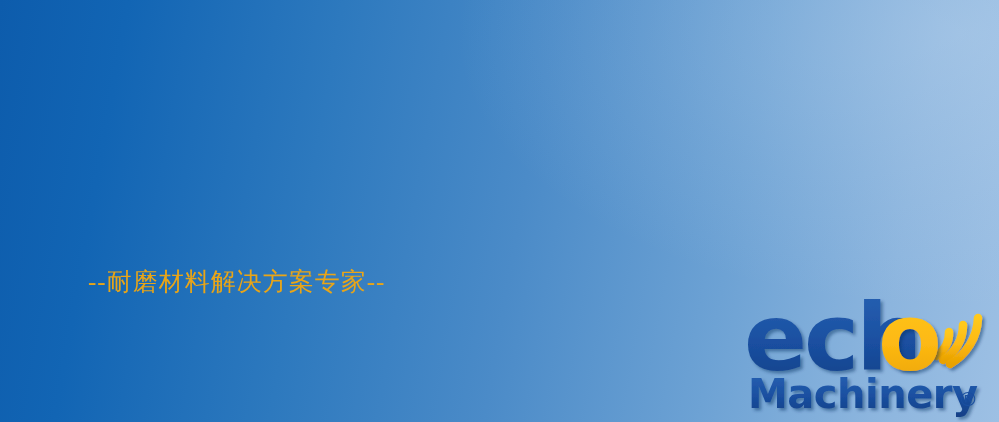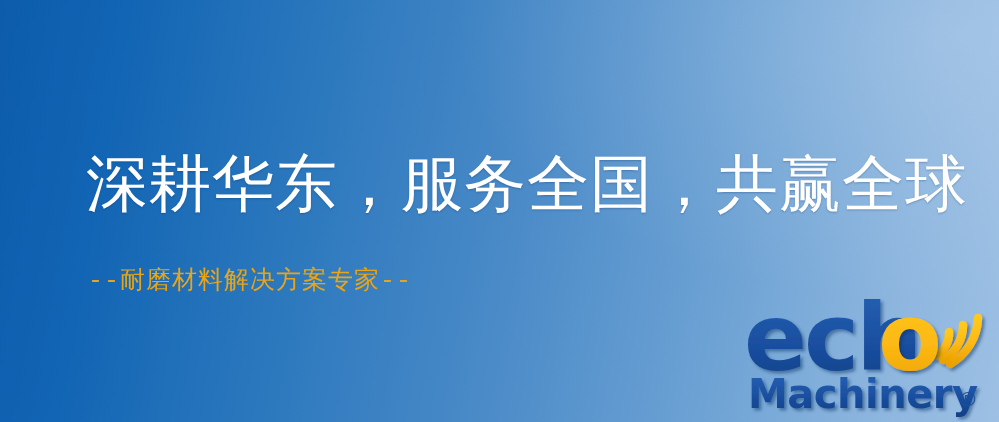--- a/index.html
+++ b/index.html
@@ -51,21 +51,21 @@
     letter-spacing: 1px;
     white-space: nowrap;
     text-shadow: 0 1px 2px rgba(0, 40, 90, 0.28);
     z-index: 3;
   }
 
   .subtitle {
     position: absolute;
     left: 88px;
     top: 268px;
-    font-family: Liberation Mono, monospace;
+    font-family: Liberation Serif, serif;
     font-size: 25px;
     line-height: 1.1;
     color: #e9a517;
     letter-spacing: 1px;
     white-space: nowrap;
     z-index: 3;
   }
 
   
   .logo {
@@ -97,21 +97,20 @@
     font-family: "DejaVu Sans", "Liberation Sans", sans-serif;
     font-weight: normal;
     font-size: 20px;
   }
 </style>
 </head>
 <body>
 
 <div id="banner">
 
-  <div class="headline">深耕华东，服务全国，共赢全球</div>
 
   <div class="subtitle">--耐磨材料解决方案专家--</div>
 
   <div class="logo">
     <svg viewBox="0 0 255 130" xmlns="http://www.w3.org/2000/svg" aria-hidden="true">
       <defs>
         <filter id="logoShadow" x="-20%" y="-20%" width="150%" height="150%">
           <feDropShadow dx="2.5" dy="2.5" stdDeviation="1.6" flood-color="#0c2c5e" flood-opacity="0.45"></feDropShadow>
         </filter>
         <linearGradient id="blueGrad" x1="0" y1="0" x2="0" y2="1">

